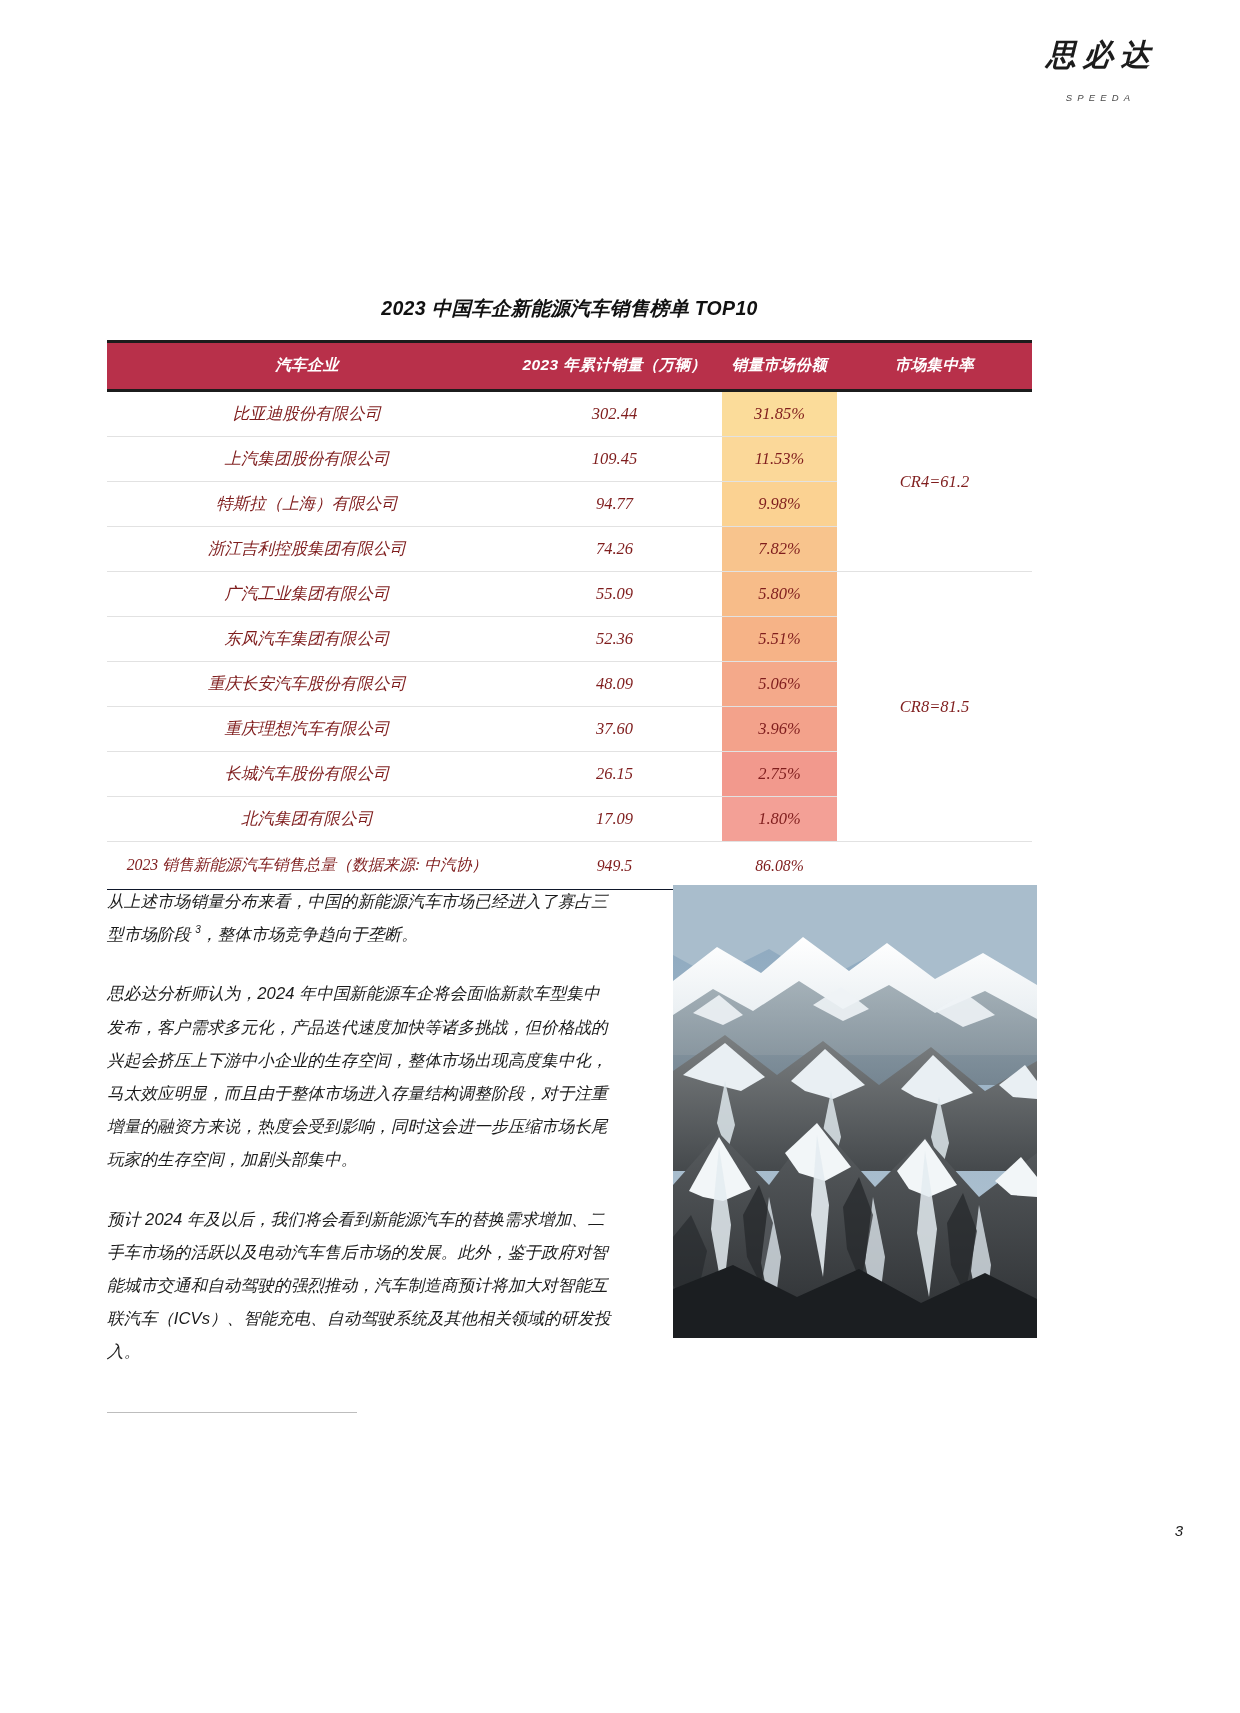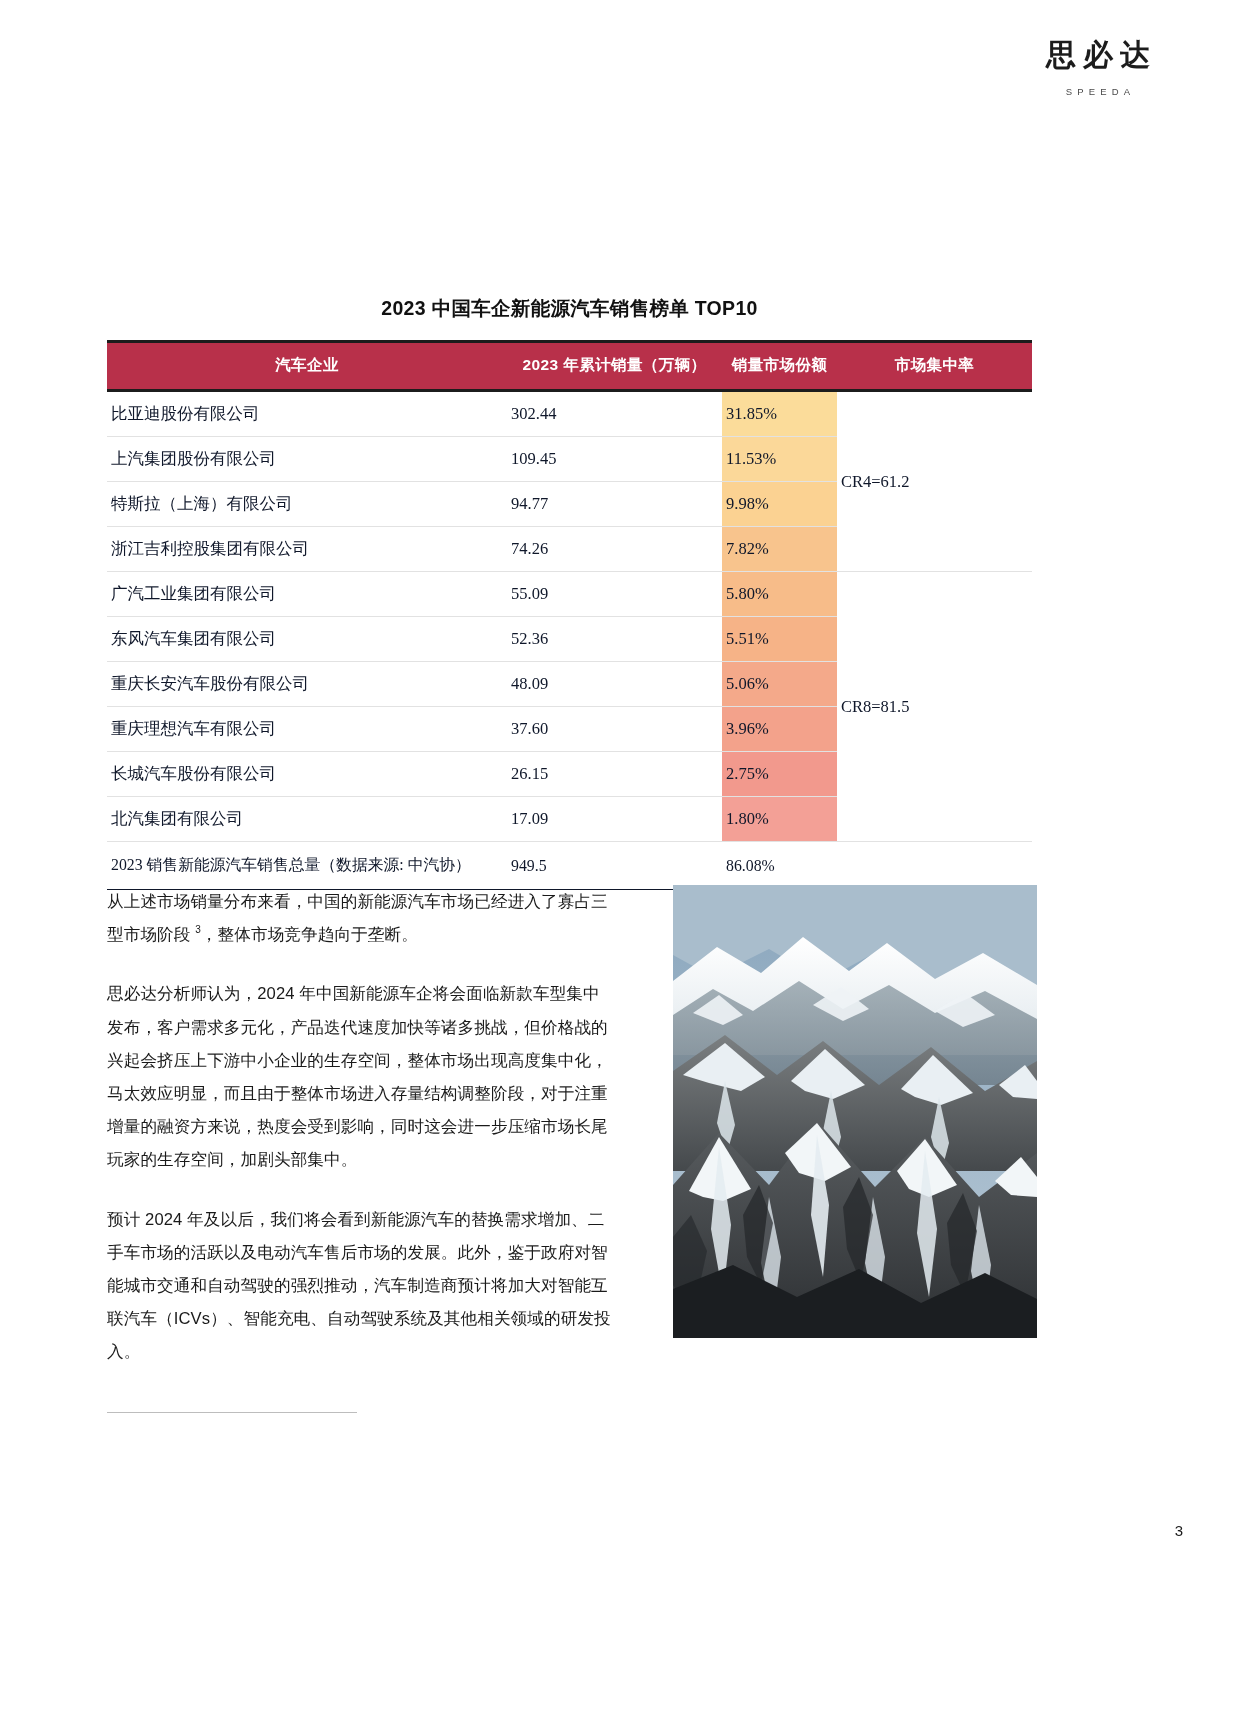--- a/index.html
+++ b/index.html
@@ -3,36 +3,36 @@
 <meta charset="utf-8">
 <style>
   * { box-sizing: border-box; margin: 0; padding: 0; }
   html, body {
     width: 1240px; height: 1713px;
     background: #ffffff;
     font-family: "Liberation Sans", sans-serif;
     color: #1a1a1a;
     overflow: hidden;
   }
-  .page { position: relative; width: 1240px; height: 1713px; }
+  .page { position: relative; width: 1240px; height: 1713px; font-style: italic; }
 
   
   .logo-wrap {
     position: absolute; top: 38px; right: 52px;
     text-align: center; width: 180px;
   }
   .logo-cn {
     font-family: "Liberation Serif", serif;
     font-size: 30px; font-weight: 700; letter-spacing: 7px;
     color: #1c1c1c; line-height: 1.1; text-indent: 7px;
   }
   .logo-en {
     font-family: "Liberation Sans", sans-serif;
     font-size: 9.5px; letter-spacing: 5.2px; color: #4a4a4a;
-    margin-top: 15px; text-indent: 5px;
+    margin-top: 21px; text-indent: 5px;
   }
 
   
   .intro {
     position: absolute; left: 107px; top: 243px; width: 1030px;
     font-size: 17.2px; line-height: 1.75; color: #1a1a1a;
     letter-spacing: 0.2px;
   }
 
   
@@ -59,23 +59,23 @@
     color: #ffffff;
     font-size: 15.5px; font-weight: 700;
     padding: 12px 4px 13px;
     text-align: center;
     letter-spacing: 0.4px;
     border-bottom: 3px solid #1c1c1c;
   }
   table.sales tbody td {
     font-family: "Liberation Serif", serif;
     font-size: 16.5px;
-    color: #0f172a;
+    color: #7f1d1d;
     padding: 11px 4px;
-    text-align: left;
+    text-align: center;
     border-bottom: 1px solid #e2e2e2;
     height: 38px;
   }
   table.sales tbody tr.total-row td {
     border-bottom: none;
     font-size: 15.8px;
     padding-top: 13px; padding-bottom: 13px;
   }
   table.sales tbody tr:last-child td { border-bottom: none; }
   td.share { font-weight: 400; }

